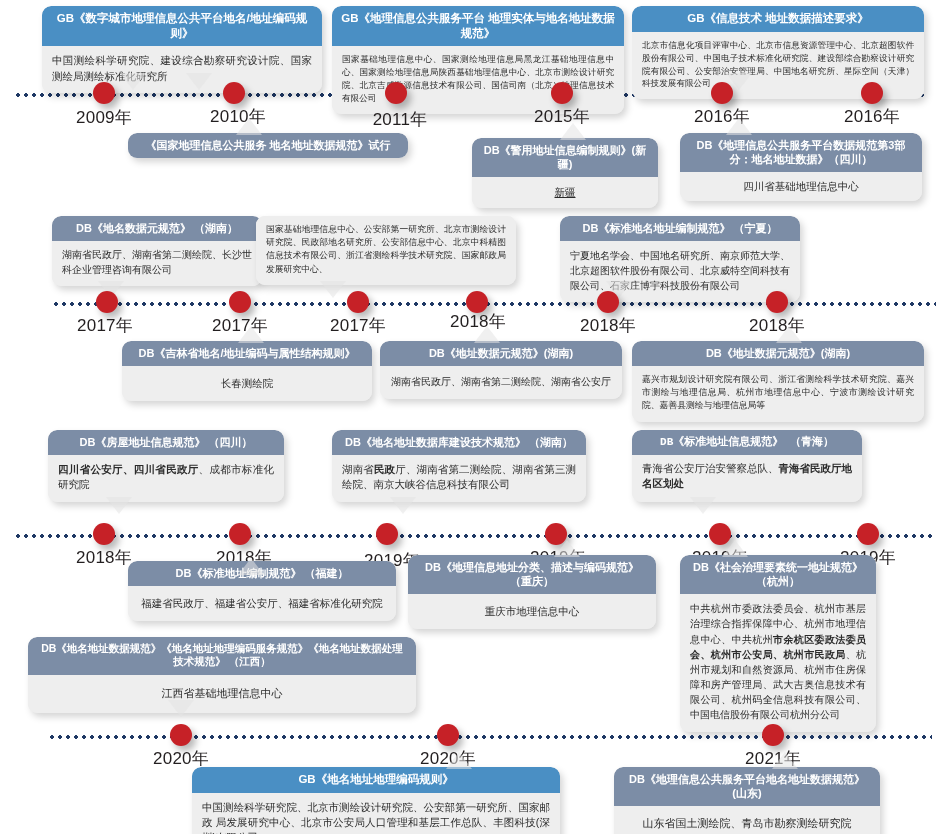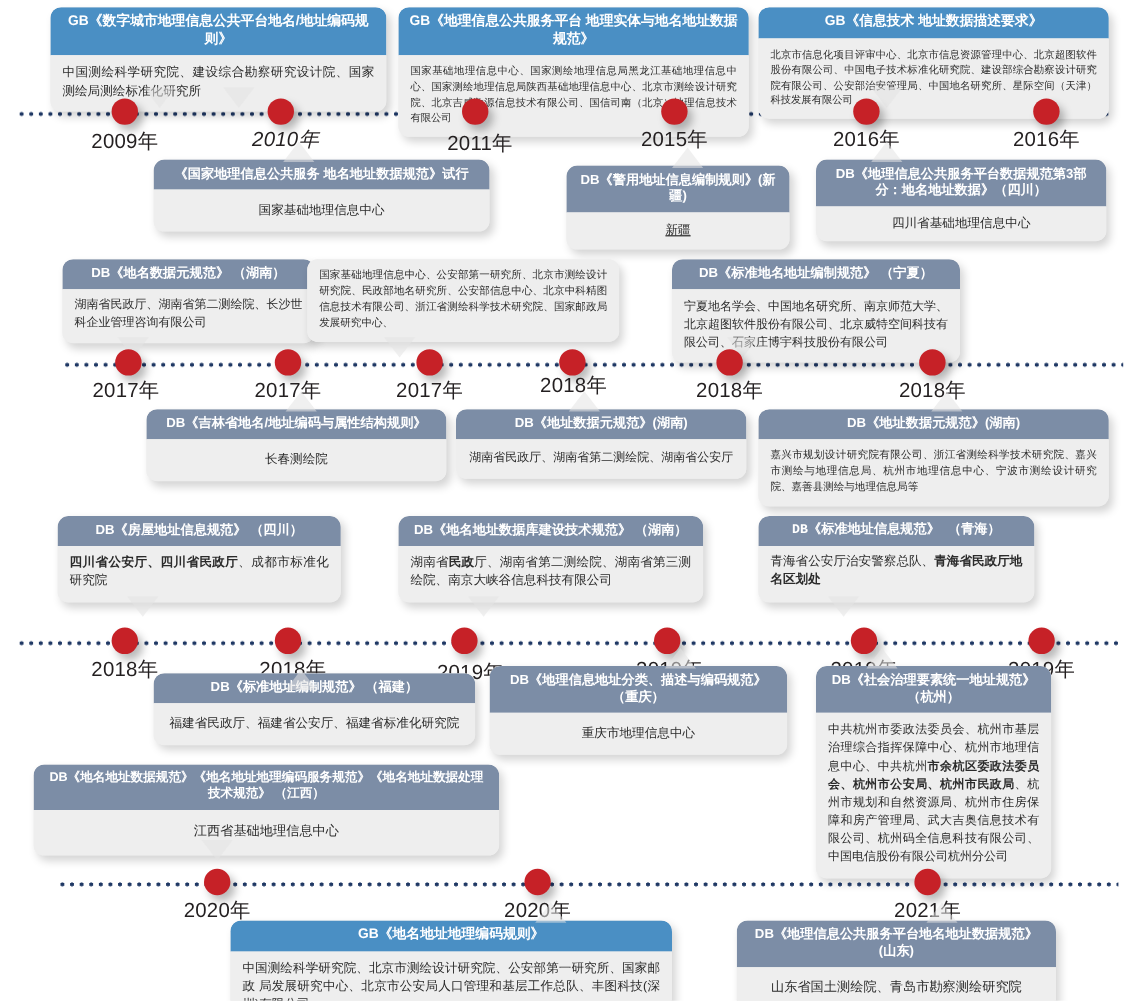--- a/index.html
+++ b/index.html
@@ -87,29 +87,28 @@
   <div class="tail down" style="left:726px;top:73px;"></div>
 
   <div class="dot" style="left:104px;top:93px;"></div>
   <div class="dot" style="left:234px;top:93px;"></div>
   <div class="dot" style="left:396px;top:93px;"></div>
   <div class="dot" style="left:562px;top:93px;"></div>
   <div class="dot" style="left:722px;top:93px;"></div>
   <div class="dot" style="left:872px;top:93px;"></div>
 
   <div class="yr" style="left:104px;top:106px;">2009年</div>
-  <div class="yr" style="left:238px;top:105px;font-style:italic;">2010年</div>
+  <div class="yr" style="left:238px;top:105px;">2010年</div>
   <div class="yr" style="left:400px;top:108px;">2011年</div>
   <div class="yr" style="left:562px;top:105px;">2015年</div>
   <div class="yr" style="left:722px;top:105px;">2016年</div>
   <div class="yr" style="left:872px;top:105px;">2016年</div>
 
   <div class="card db" style="left:128px;top:133px;width:280px;">
     <div class="hd">《国家地理信息公共服务 地名地址数据规范》试行</div>
-    <div class="bd c" style="font-size:10.5px;padding:10px;">国家基础地理信息中心</div>
   </div>
   <div class="tail up" style="left:236px;top:118px;"></div>
 
   <div class="card db" style="left:472px;top:138px;width:186px;">
     <div class="hd">DB《警用地址信息编制规则》(新疆)</div>
     <div class="bd c" style="font-size:10.5px;padding:8px;text-decoration:underline;">新疆</div>
   </div>
   <div class="tail up" style="left:560px;top:123px;"></div>
 
   <div class="card db" style="left:680px;top:133px;width:242px;">

